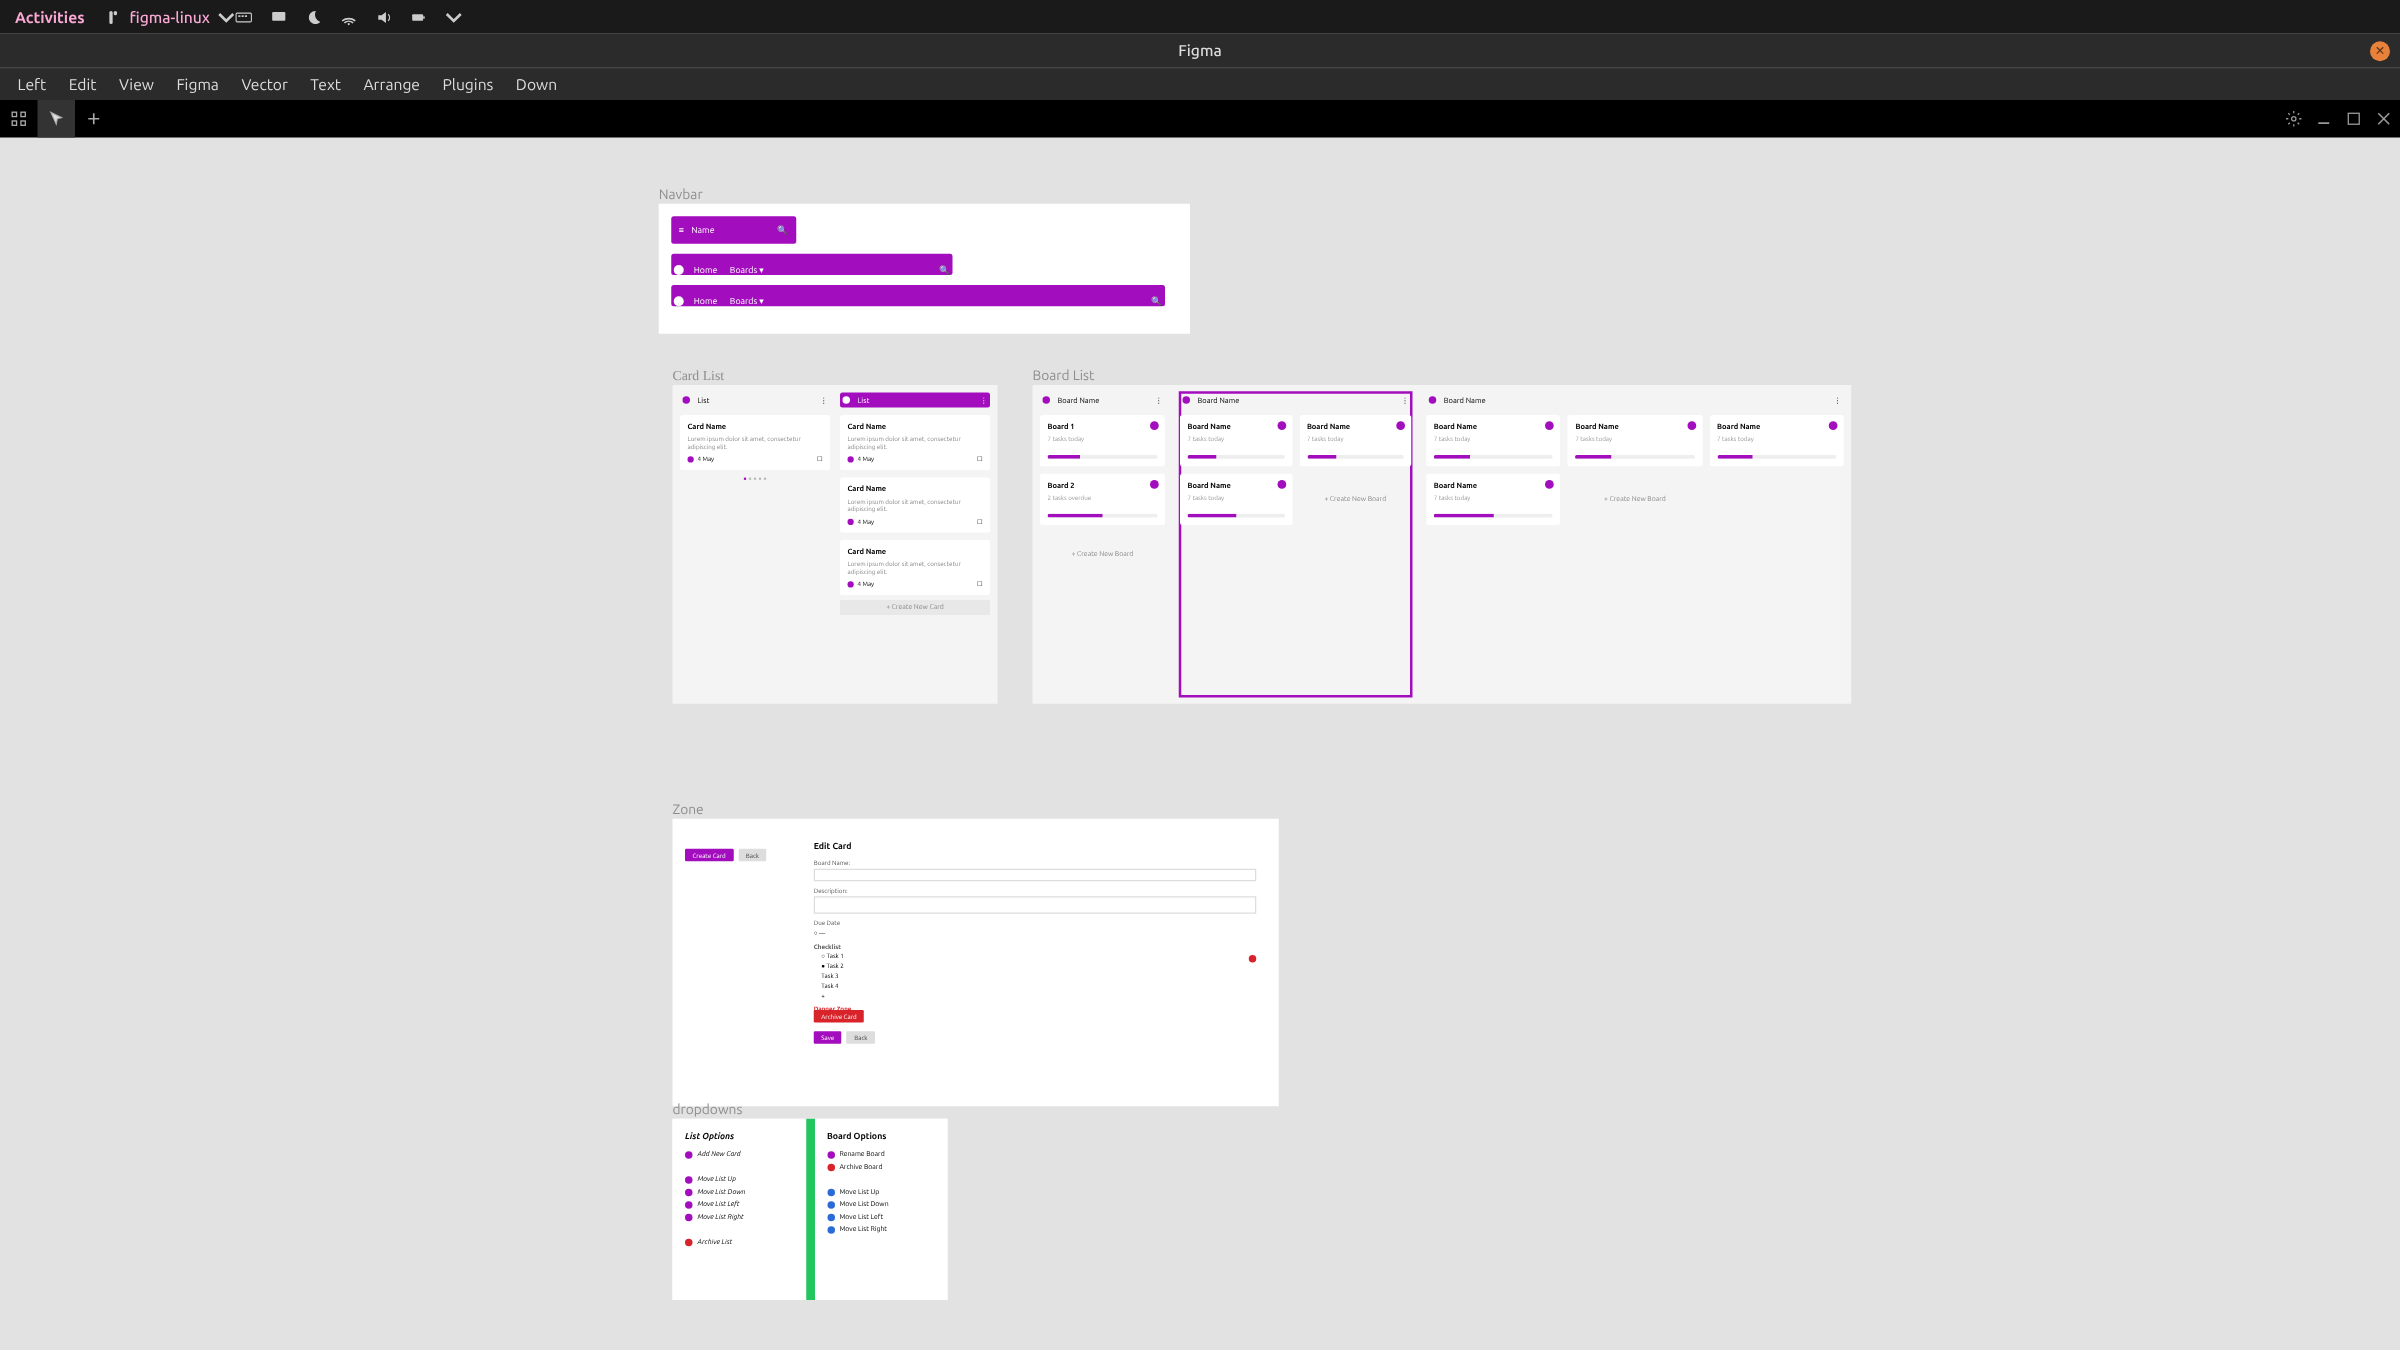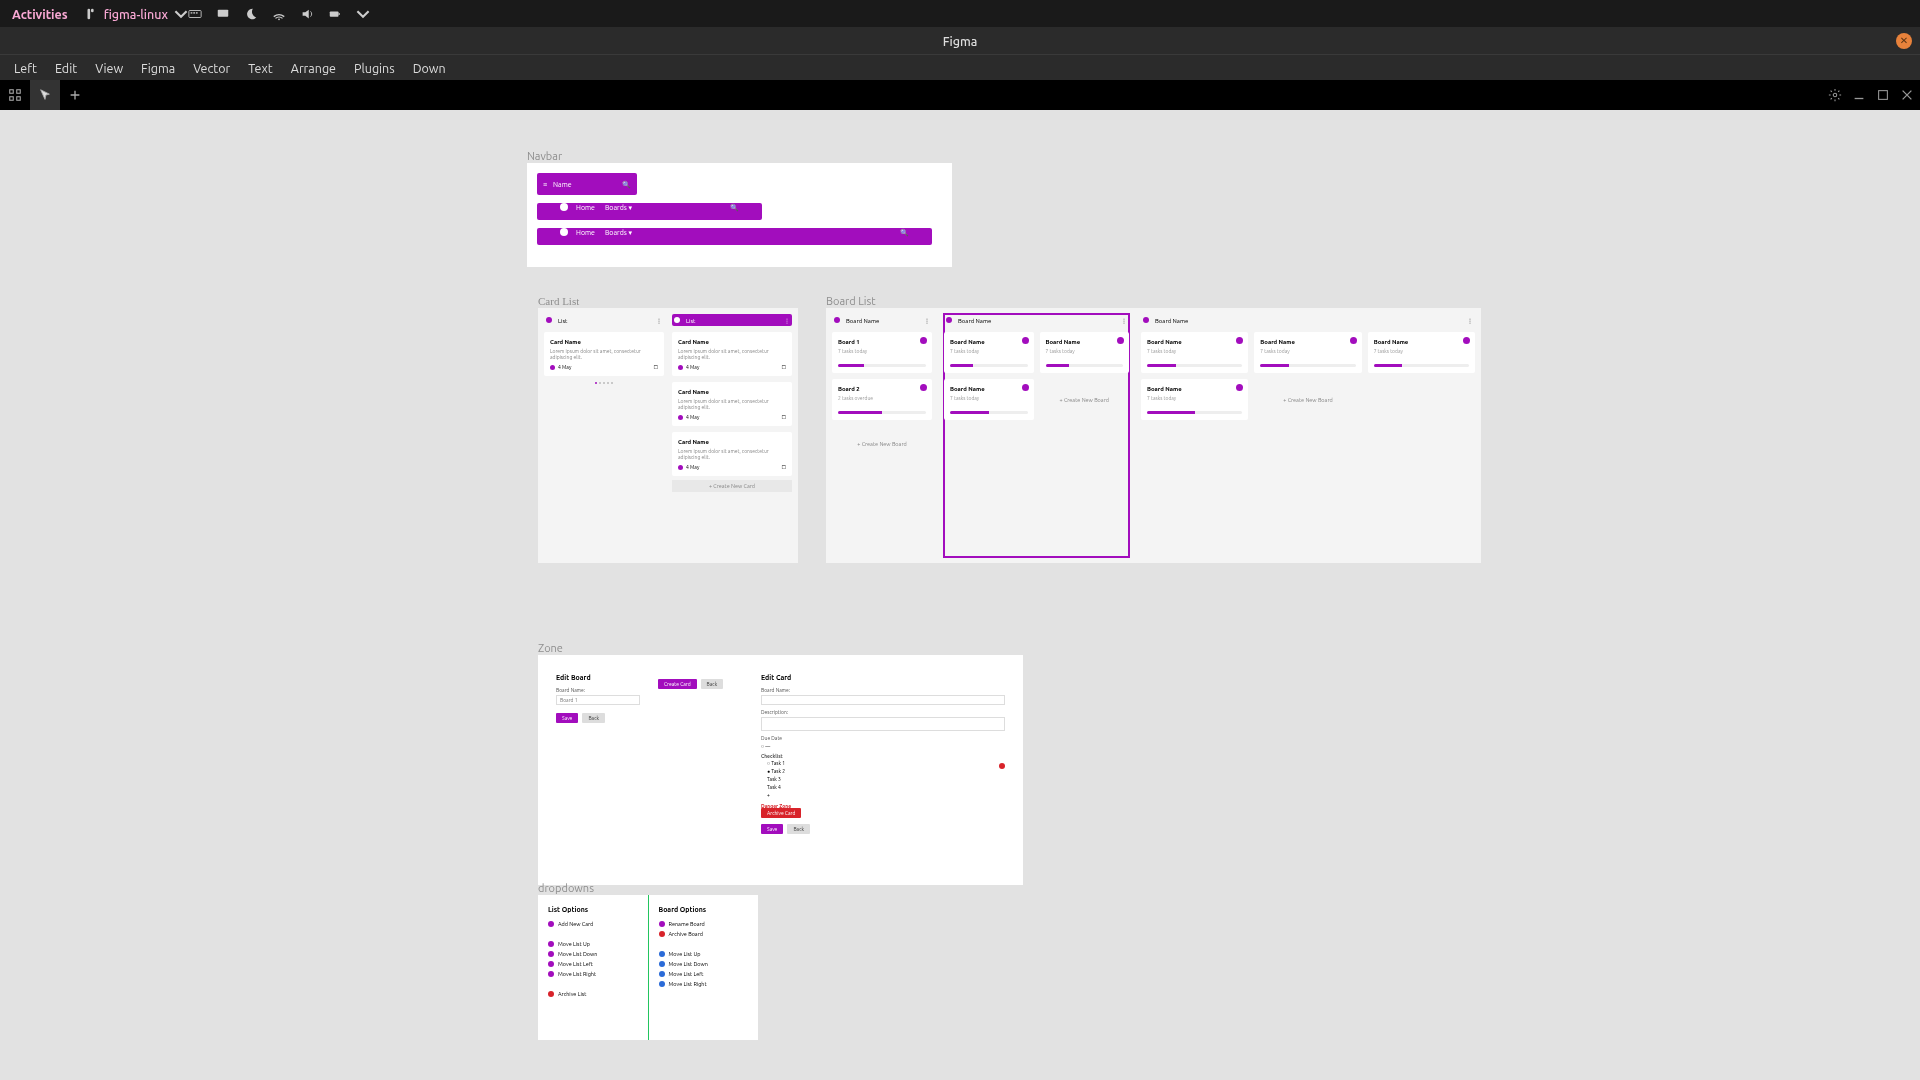--- a/index.html
+++ b/index.html
@@ -31,21 +31,21 @@
 
 
 .canvas { position:relative; width:100%; height:calc(1080px - 27px - 27px - 26px - 30px); }
 .frame-label { position:absolute; font-size:11px; color:#8e8e8e; }
 .frame { position:absolute; background:#fff; }
 
 
 .nav1 { background:#a20dbd; height:22px; display:flex; align-items:center; padding:0 6px; color:#fff; font-size:7px; border-radius:2px; }
 .nav1 .burger { margin-right:6px; }
 .nav1 .spacer { flex:1; }
-.nav-common { background:#a20dbd; height:17px; display:flex; align-items:flex-start; padding:0 23px; color:#fff; font-size:7px; margin-top:8px; border-radius:2px; }
+.nav-common { background:#a20dbd; height:17px; display:flex; align-items:flex-end; padding:0 2px; color:#fff; font-size:7px; margin-top:8px; border-radius:2px; }
 .nav-common .dot { width:8px; height:8px; border-radius:50%; background:#fff; margin-right:8px; }
 .nav-common .item { margin-right:10px; }
 .nav-common .spacer { flex:1; }
 
 
 .colframe { background:#f4f4f4; padding:6px; }
 .listhdr { display:flex; align-items:center; font-size:6px; height:12px; padding:0 2px; }
 .listhdr.purple { background:#a20dbd; color:#fff; border-radius:2px; }
 .listhdr .dot { width:6px; height:6px; border-radius:50%; background:#a20dbd; margin-right:6px; }
 .listhdr.purple .dot { background:#fff; }
@@ -388,29 +388,20 @@
               <div class="fill" style="width:50%"></div>
             </div>
           </div>
         <div class="newbtn">+   Create New Board</div>
       </div>
     </div>
   </div>
 
   <div class="frame-label" style="left:538px; top:532px;">Zone</div>
   <div class="frame" style="left:538px; top:545px; width:485px; height:230px; padding:10px; display:flex; gap:10px;">
-    <div class="formcard" style="width:100px;">
-      <div class="h">Edit Board</div>
-      <div class="lbl">Board Name:</div>
-      <div class="inp">Board 1</div>
-      <div class="btnrow">
-          <span class="btnP">Save</span>
-          <span class="btnG">Back</span>
-        </div>
-    </div>
     <div style="width:85px; display:flex; gap:4px; align-items:flex-start; padding-top:14px;">
       <span class="btnP">Create Card</span>
       <span class="btnG">Back</span>
     </div>
     <div class="formcard" style="flex:1;">
       <div class="h">Edit Card</div>
       <div class="lbl">Board Name:</div>
       <div class="inp"></div>
       <div class="lbl">Description:</div>
       <div class="inp" style="height:14px;"></div>
@@ -429,21 +420,21 @@
       <span class="btnR">Archive Card</span>
       <div class="btnrow">
           <span class="btnP">Save</span>
           <span class="btnG">Back</span>
         </div>
     </div>
   </div>
 
   <div class="frame-label" style="left:538px; top:772px;">dropdowns</div>
   <div class="frame" style="left:538px; top:785px; width:220px; height:145px; display:flex;">
-    <div class="ddcard" style="flex:1; border-right:1px solid #22c55e;">
+    <div class="ddcard" style="flex:1; border-right:7px solid #22c55e;font-style:italic;">
       <div class="h">List Options</div>
       <div class="ddrow">
           <span class="ic pur"></span>
           <span>Add New Card</span>
         </div>
       <div style="height:6px"></div>
       <div class="ddrow">
           <span class="ic pur"></span>
           <span>Move List Up</span>
         </div>

